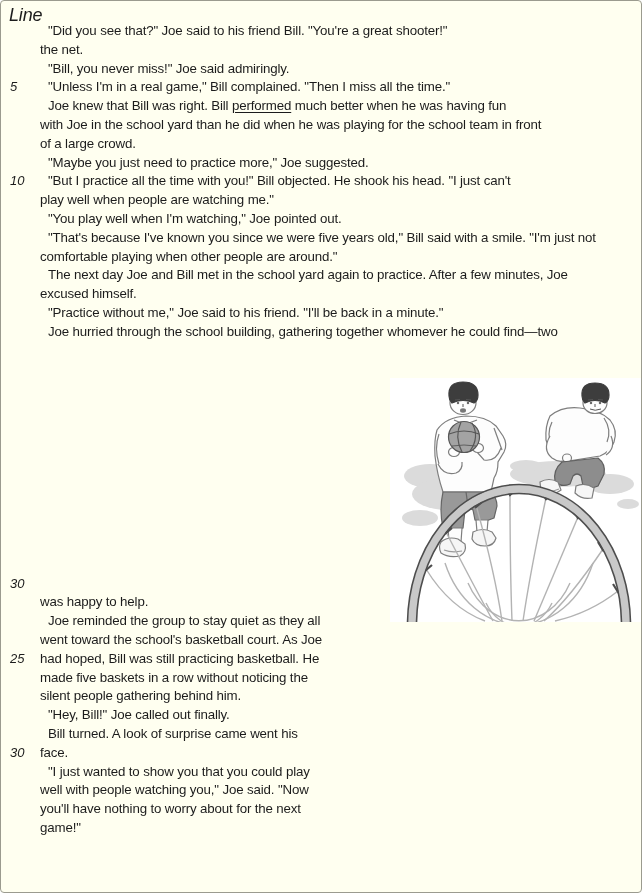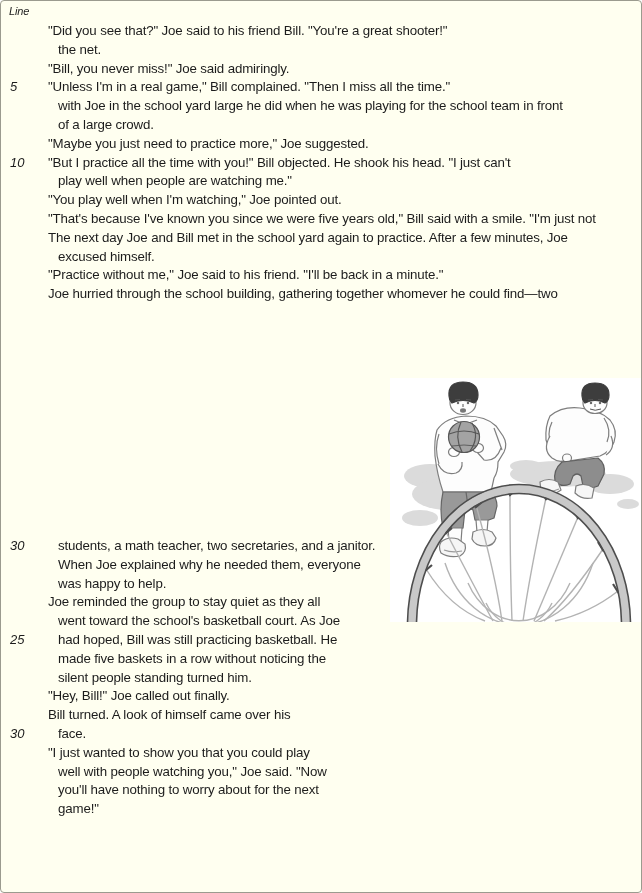--- a/index.html
+++ b/index.html
@@ -11,28 +11,28 @@
     border:1px solid #9b9b8f;
     border-radius:4px;
     overflow:hidden;
     font-family:"Liberation Sans","DejaVu Sans",sans-serif;
     font-size:13.3px;
     letter-spacing:-0.15px;
     color:#1c1c1c;
   }
   .line-label{
     position:absolute;top:4px;left:8px;
-    font-style:italic;font-size:11px;color:#1c1c1c;
+    font-style:italic;font-size:18px;color:#1c1c1c;
   }
   #lines-top{margin-top:21px;}
   .pline{
     position:relative;
     height:18.8px;line-height:18.8px;
     white-space:nowrap;
-    padding-left:57px;
+    padding-left:39px;
   }
   .pline.indent{padding-left:47px;}
   .lnum{
     position:absolute;left:9px;top:0;
     font-style:italic;font-size:13px;letter-spacing:0;
   }
   .ltxt u{text-decoration:underline;text-underline-offset:2px;}
   .image-spacer{height:233px;}
   .illustration{
     position:absolute;left:389px;top:377px;
@@ -46,44 +46,45 @@
 
 <div class="page">
 
   <div class="line-label">Line</div>
 
   <div id="lines-top" class="lines">
       <div class="pline indent"><span class="lnum"></span><span class="ltxt">"Did you see that?" Joe said to his friend Bill. "You're a great shooter!"</span></div>
       <div class="pline"><span class="lnum"></span><span class="ltxt">the net.</span></div>
       <div class="pline indent"><span class="lnum"></span><span class="ltxt">"Bill, you never miss!" Joe said admiringly.</span></div>
       <div class="pline indent"><span class="lnum">5</span><span class="ltxt">"Unless I'm in a real game," Bill complained. "Then I miss all the time."</span></div>
-      <div class="pline"><span class="lnum"></span><span class="ltxt">with Joe in the school yard large he did when he was playing for the school team in front</span></div>
+      <div class="pline indent"><span class="lnum"></span><span class="ltxt">Joe knew that Bill was right. Bill <u>performed</u> much better when he was having fun</span></div>
+      <div class="pline"><span class="lnum"></span><span class="ltxt">with Joe in the school yard than he did when he was playing for the school team in front</span></div>
       <div class="pline"><span class="lnum"></span><span class="ltxt">of a large crowd.</span></div>
       <div class="pline indent"><span class="lnum"></span><span class="ltxt">"Maybe you just need to practice more," Joe suggested.</span></div>
       <div class="pline indent"><span class="lnum">10</span><span class="ltxt">"But I practice all the time with you!" Bill objected. He shook his head. "I just can't</span></div>
       <div class="pline"><span class="lnum"></span><span class="ltxt">play well when people are watching me."</span></div>
       <div class="pline indent"><span class="lnum"></span><span class="ltxt">"You play well when I'm watching," Joe pointed out.</span></div>
       <div class="pline indent"><span class="lnum"></span><span class="ltxt">"That's because I've known you since we were five years old," Bill said with a smile. "I'm just not</span></div>
+      <div class="pline"><span class="lnum"></span><span class="ltxt">comfortable playing when other people are around."</span></div>
       <div class="pline indent"><span class="lnum"></span><span class="ltxt">The next day Joe and Bill met in the school yard again to practice. After a few minutes, Joe</span></div>
       <div class="pline"><span class="lnum"></span><span class="ltxt">excused himself.</span></div>
       <div class="pline indent"><span class="lnum"></span><span class="ltxt">"Practice without me," Joe said to his friend. "I'll be back in a minute."</span></div>
       <div class="pline indent"><span class="lnum"></span><span class="ltxt">Joe hurried through the school building, gathering together whomever he could find—two</span></div>
     </div>
   <div class="image-spacer"></div>
   <div id="lines-bottom" class="lines">
-      <div class="pline"><span class="lnum">30</span><span class="ltxt">students, a math teacher, two secretaries, and a janitor.</span></div>
-      <div class="pline"><span class="lnum"></span><span class="ltxt">When Joe explained why he needed them, everyone</span></div>
+      <div class="pline"><span class="lnum">30</span></div>
       <div class="pline"><span class="lnum"></span><span class="ltxt">was happy to help.</span></div>
       <div class="pline indent"><span class="lnum"></span><span class="ltxt">Joe reminded the group to stay quiet as they all</span></div>
       <div class="pline"><span class="lnum"></span><span class="ltxt">went toward the school's basketball court. As Joe</span></div>
       <div class="pline"><span class="lnum">25</span><span class="ltxt">had hoped, Bill was still practicing basketball. He</span></div>
       <div class="pline"><span class="lnum"></span><span class="ltxt">made five baskets in a row without noticing the</span></div>
-      <div class="pline"><span class="lnum"></span><span class="ltxt">silent people standing turned him.</span></div>
+      <div class="pline"><span class="lnum"></span><span class="ltxt">silent people gathering behind him.</span></div>
       <div class="pline indent"><span class="lnum"></span><span class="ltxt">"Hey, Bill!" Joe called out finally.</span></div>
-      <div class="pline indent"><span class="lnum"></span><span class="ltxt">Bill turned. A look of himself came over his</span></div>
+      <div class="pline indent"><span class="lnum"></span><span class="ltxt">Bill turned. A look of surprise came went his</span></div>
       <div class="pline"><span class="lnum">30</span><span class="ltxt">face.</span></div>
       <div class="pline indent"><span class="lnum"></span><span class="ltxt">"I just wanted to show you that you could play</span></div>
       <div class="pline"><span class="lnum"></span><span class="ltxt">well with people watching you," Joe said. "Now</span></div>
       <div class="pline"><span class="lnum"></span><span class="ltxt">you'll have nothing to worry about for the next</span></div>
       <div class="pline"><span class="lnum"></span><span class="ltxt">game!"</span></div>
     </div>
 
   <div class="illustration">
     <svg viewBox="0 0 252 244" xmlns="http://www.w3.org/2000/svg">
 

